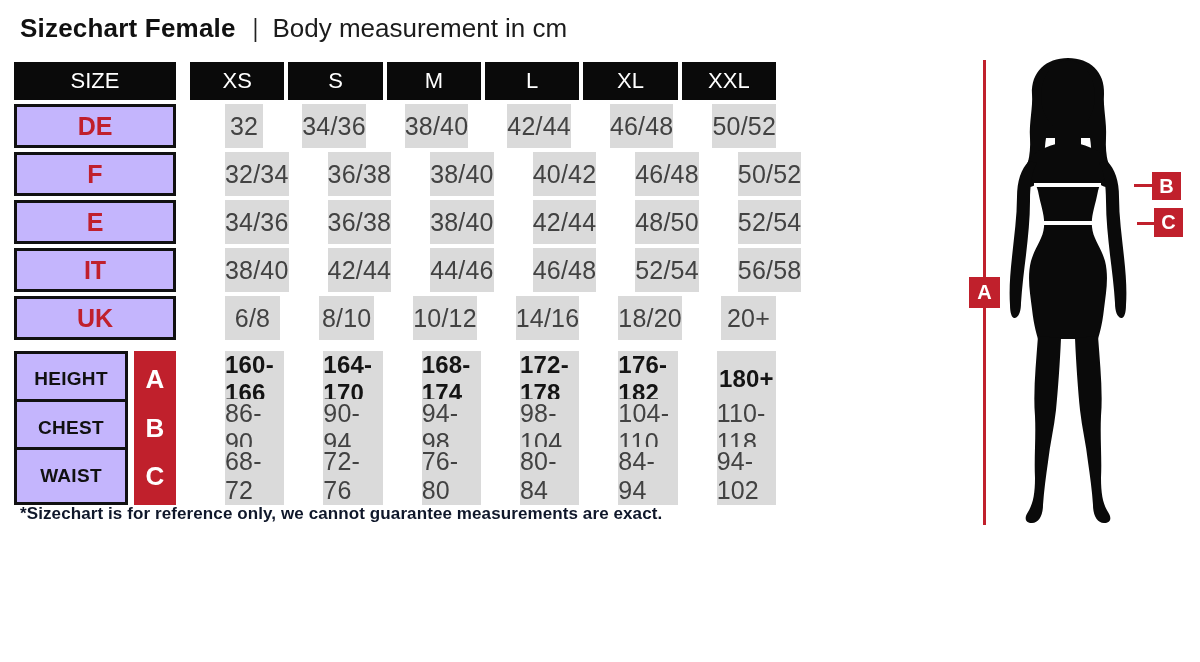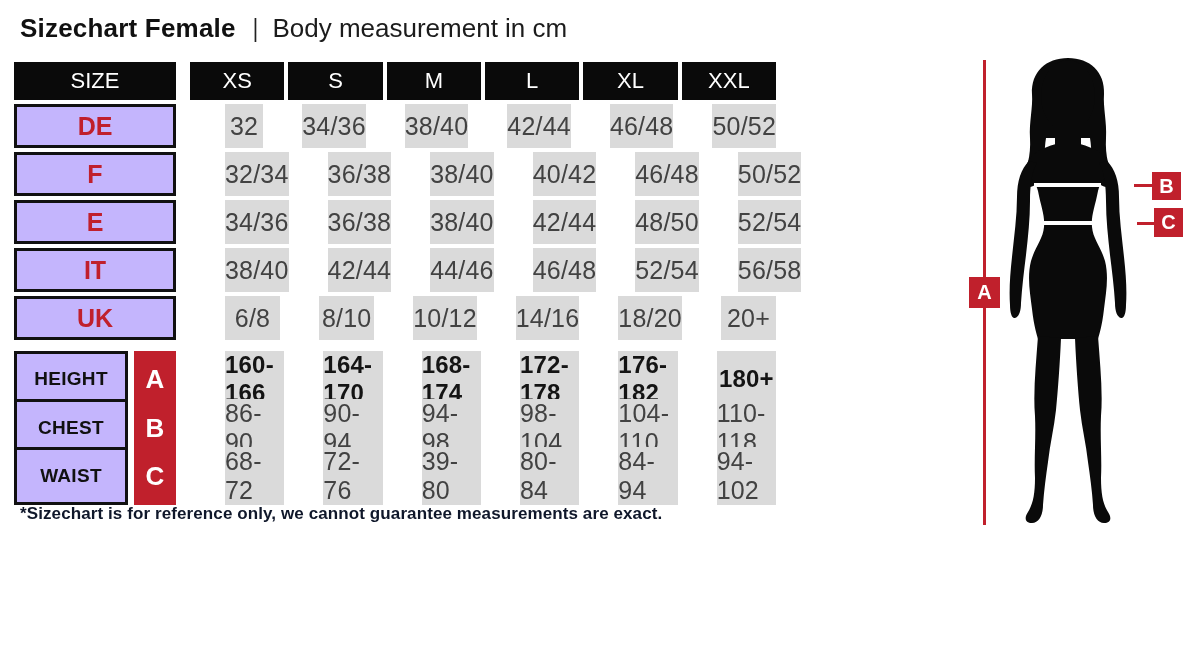--- a/index.html
+++ b/index.html
@@ -150,21 +150,21 @@
           <div class="cell data-cell">110-118</div>
         </div>
         <div class="row">
           <div class="label-wrap">
             <div class="label-box measure-label">WAIST</div>
             <div class="marker-badge">C</div>
           </div>
           <div class="spacer"></div>
           <div class="cell data-cell">68-72</div>
           <div class="cell data-cell">72-76</div>
-          <div class="cell data-cell">39-80</div>
+          <div class="cell data-cell">76-80</div>
           <div class="cell data-cell">80-84</div>
           <div class="cell data-cell">84-94</div>
           <div class="cell data-cell">94-102</div>
         </div>
       </div>
   </div>
 
   <div class="footnote">*Sizechart is for reference only, we cannot guarantee measurements are exact.</div>
 
   <div class="height-line"></div>

